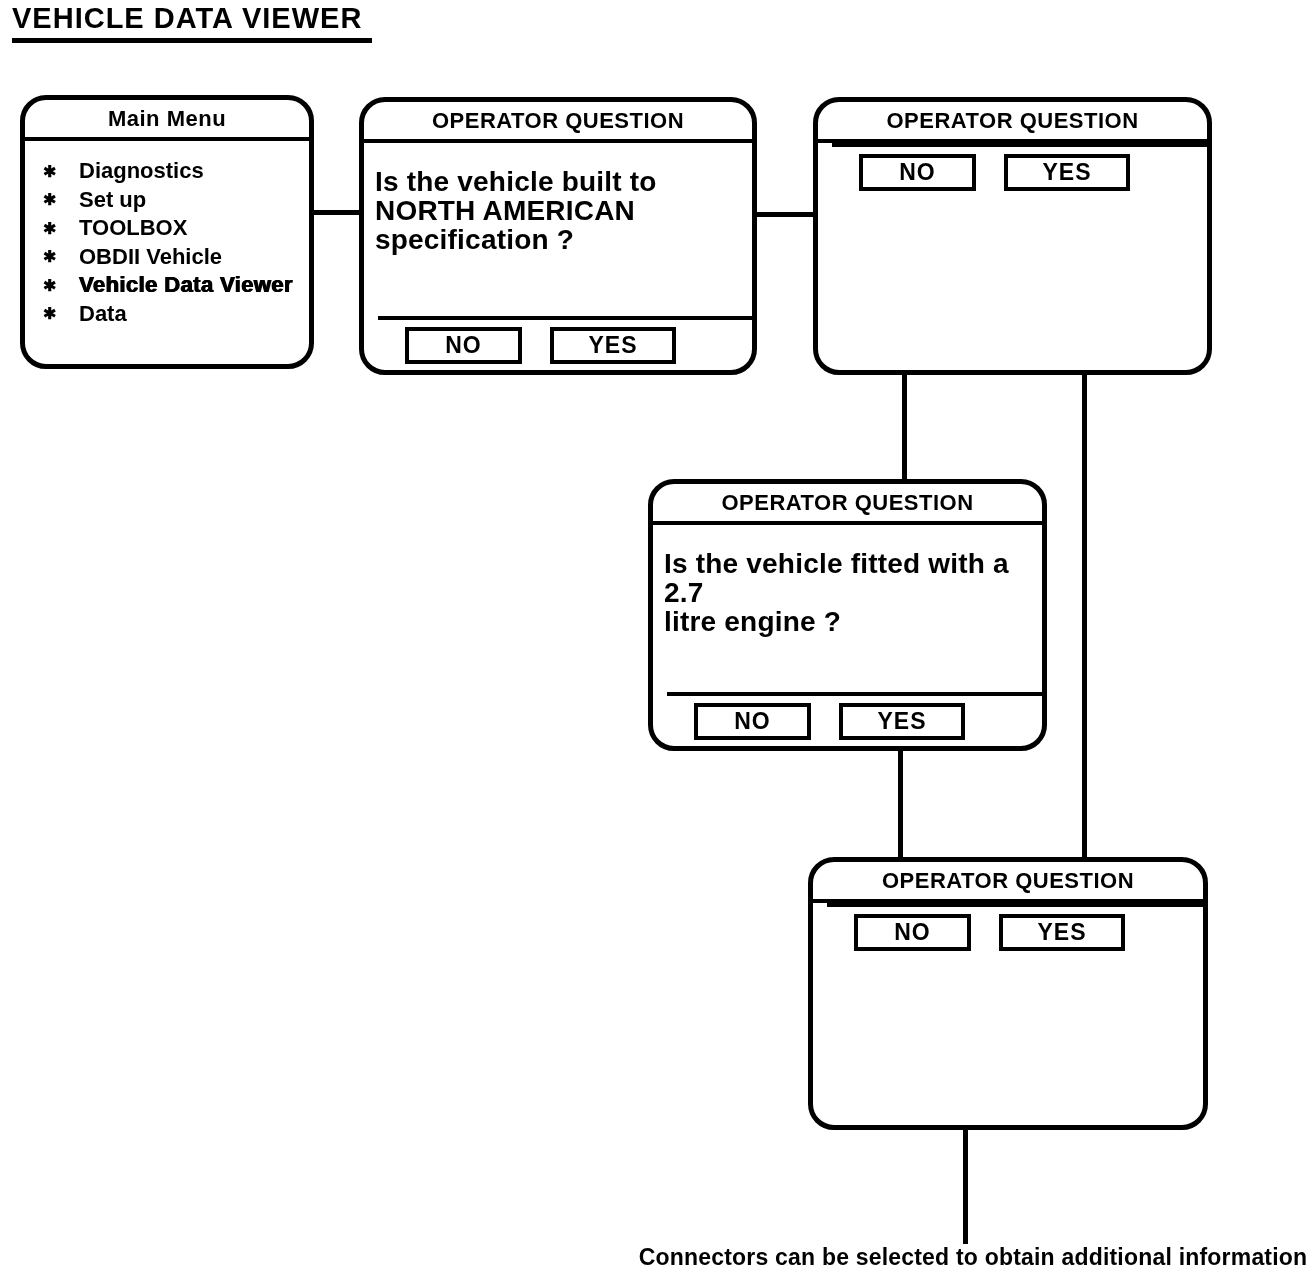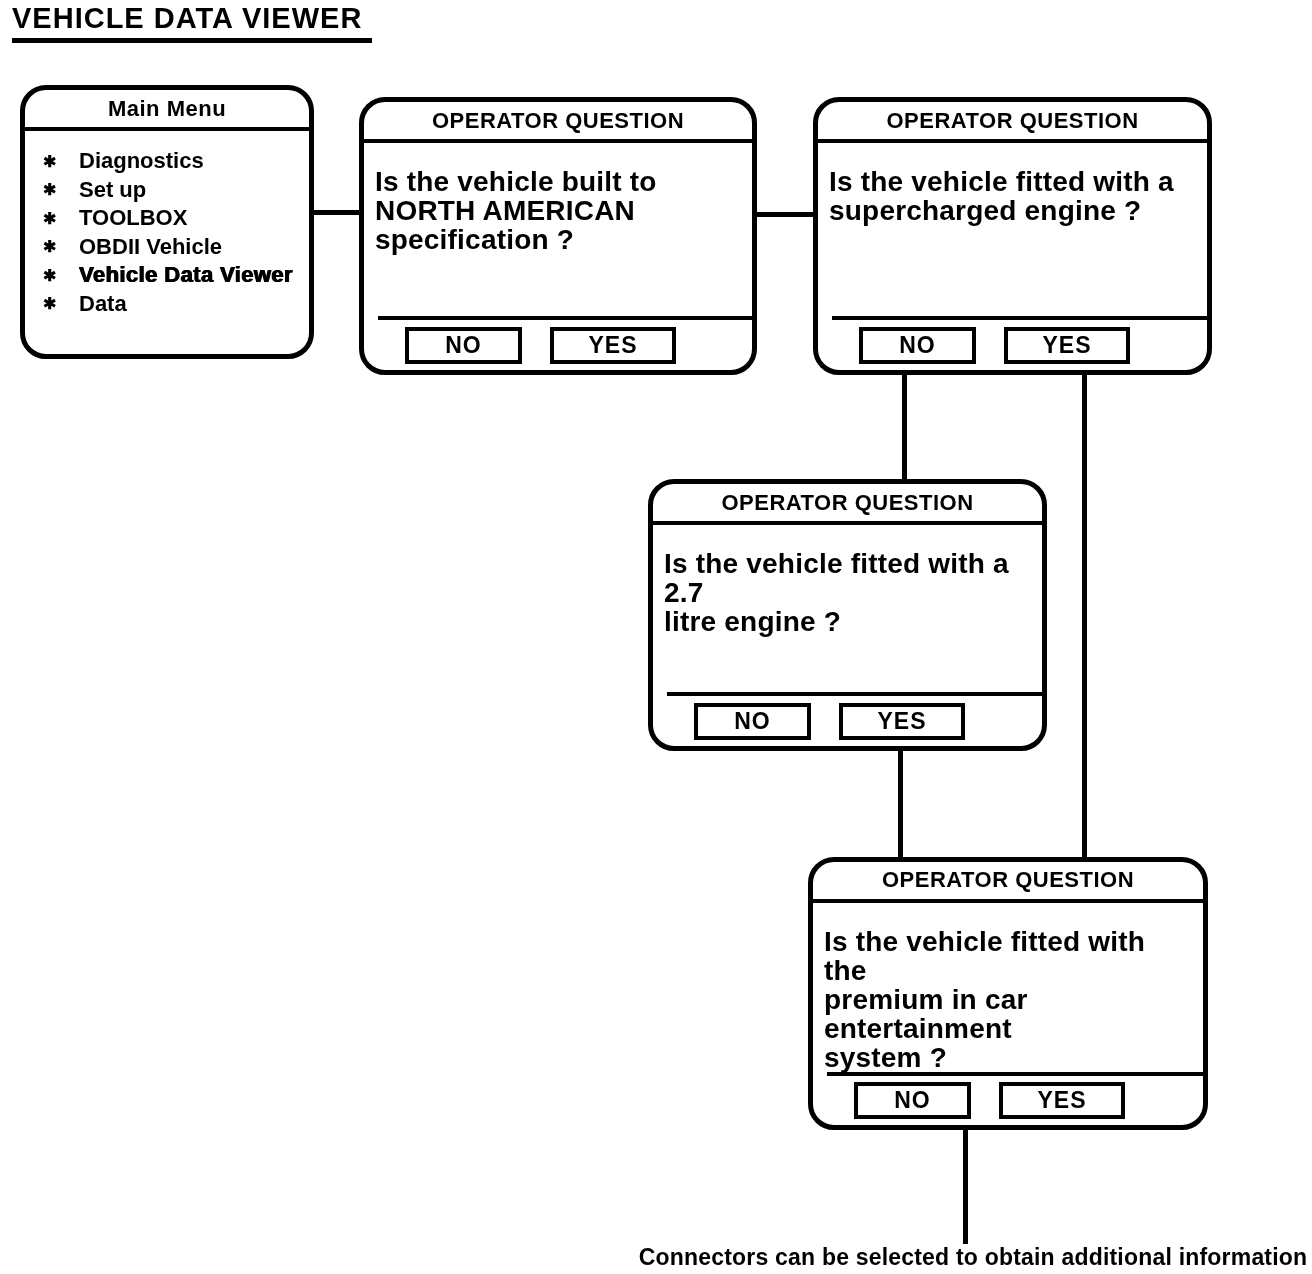--- a/index.html
+++ b/index.html
@@ -115,21 +115,21 @@
     white-space: nowrap;
   }
 </style>
 </head>
 <body>
 
 <div class="canvas">
 
   <div class="page-title">VEHICLE DATA VIEWER</div>
 
-  <div class="panel" style="left:20px; top:85px; width:294px; height:274px;">
+  <div class="panel" style="left:20px; top:95px; width:294px; height:274px;">
     <div class="panel-header">Main Menu</div>
     <div class="menu-list">
       <div class="menu-item">
         <span class="menu-bullet">✱</span>
         <span class="menu-label">Diagnostics</span>
       </div>
       <div class="menu-item">
         <span class="menu-bullet">✱</span>
         <span class="menu-label">Set up</span>
       </div>
@@ -157,43 +157,38 @@
     <div class="dialog-body">Is the vehicle built to
 NORTH AMERICAN specification ?</div>
     <div class="dialog-footer">
       <div class="btn btn-no">NO</div>
       <div class="btn btn-yes">YES</div>
     </div>
   </div>
 
   <div class="panel" style="left:813px; top:97px; width:399px; height:278px;">
     <div class="panel-header">OPERATOR QUESTION</div>
-    <div class="dialog-body">Is the vehicle fitted with a
-supercharged engine ?</div>
     <div class="dialog-footer">
       <div class="btn btn-no">NO</div>
       <div class="btn btn-yes">YES</div>
     </div>
   </div>
 
   <div class="panel" style="left:648px; top:479px; width:399px; height:272px;">
     <div class="panel-header">OPERATOR QUESTION</div>
     <div class="dialog-body">Is the vehicle fitted with a 2.7
 litre engine ?</div>
     <div class="dialog-footer">
       <div class="btn btn-no">NO</div>
       <div class="btn btn-yes">YES</div>
     </div>
   </div>
 
   <div class="panel" style="left:808px; top:857px; width:400px; height:273px;">
     <div class="panel-header">OPERATOR QUESTION</div>
-    <div class="dialog-body">Is the vehicle fitted with the
-premium in car entertainment
-system ?</div>
     <div class="dialog-footer">
       <div class="btn btn-no">NO</div>
       <div class="btn btn-yes">YES</div>
     </div>
   </div>
 
   <div class="connector" style="left:313px; top:210px; width:47px; height:5px;"></div>
   <div class="connector" style="left:756px; top:212px; width:58px; height:5px;"></div>
   <div class="connector" style="left:902px; top:373px; width:5px; height:108px;"></div>
   <div class="connector" style="left:1082px; top:373px; width:5px; height:486px;"></div>

